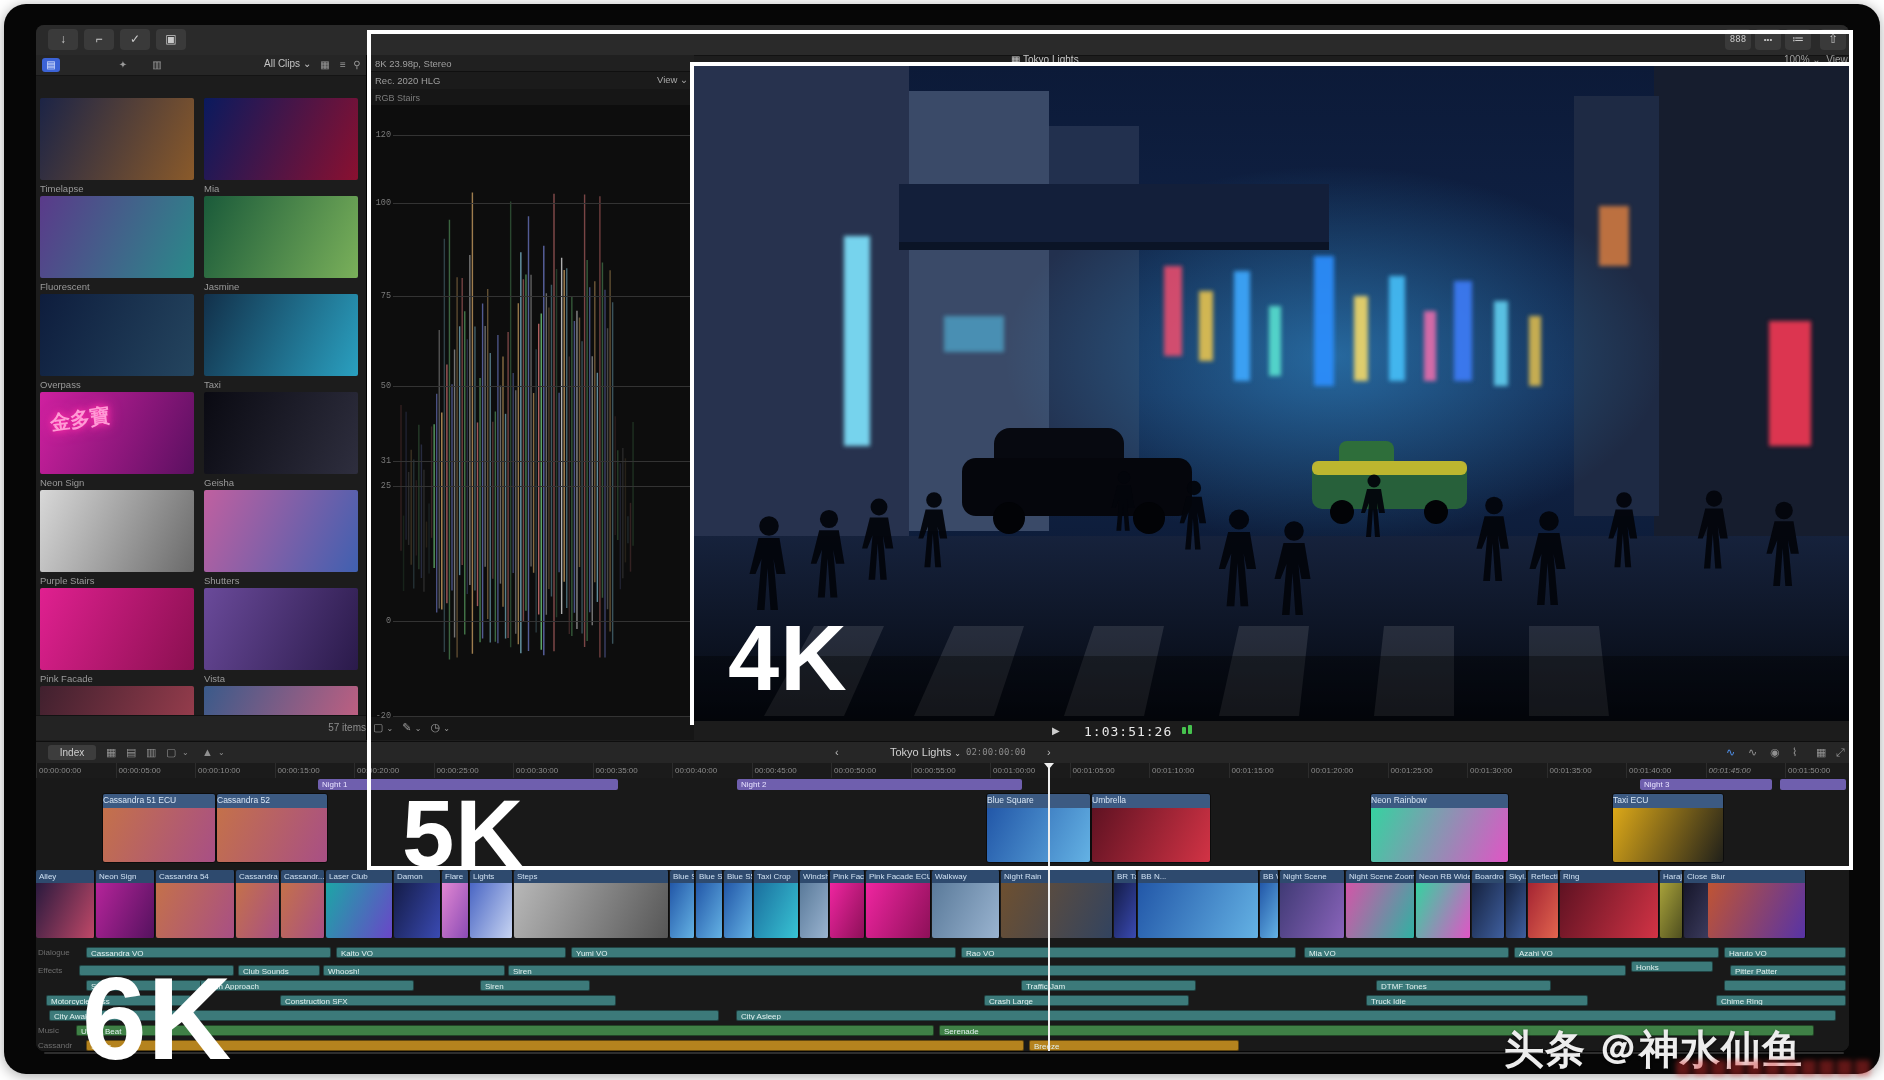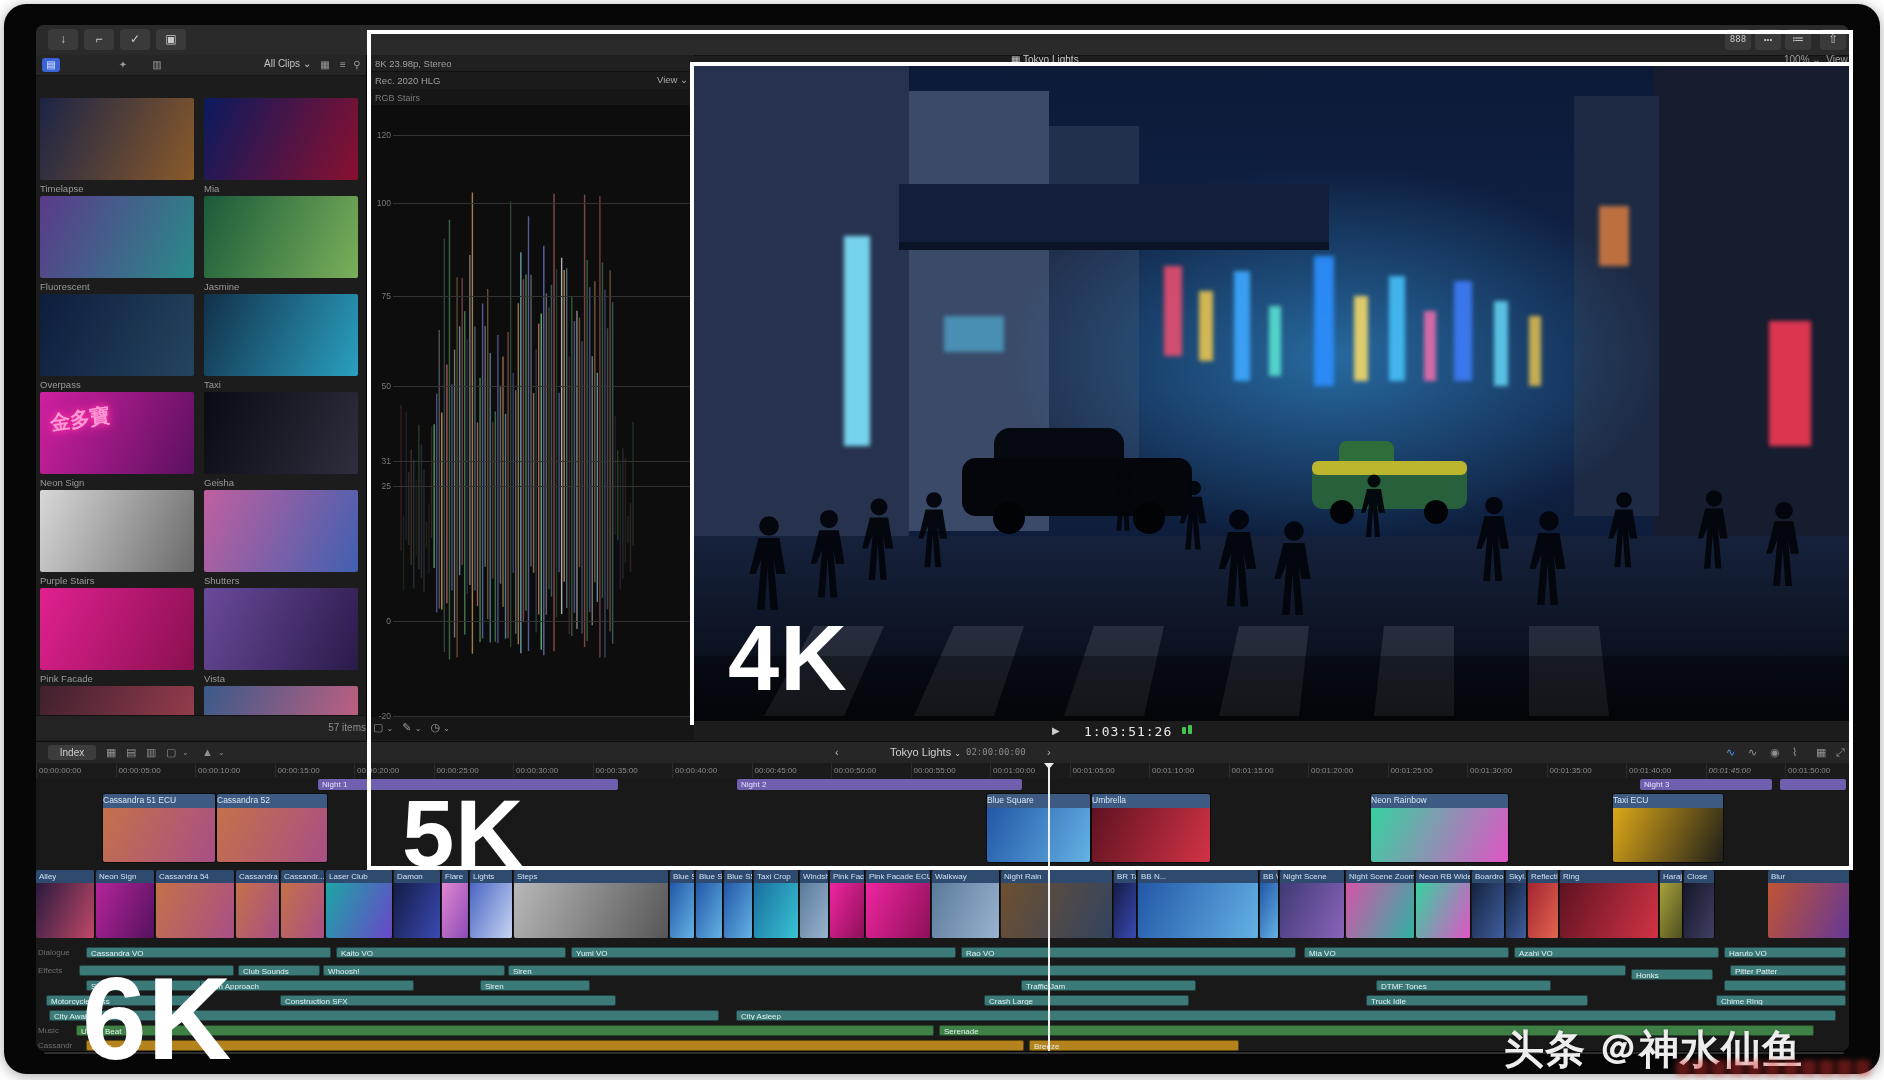--- a/index.html
+++ b/index.html
@@ -32,21 +32,21 @@
     text-align:right;line-height:24px;color:#8c8c8c;font-size:10px;border-top:1px solid #121212;}
   
   .scope{position:absolute;left:331px;top:30px;width:327px;height:685px;background:#161616;}
   .scope-info{position:absolute;left:0;top:0;width:100%;height:17px;background:#202020;color:#9f9f9f;
     font-size:9.5px;line-height:17px;padding-left:8px;box-sizing:border-box;border-bottom:1px solid #101010;}
   .scope-row2{position:absolute;left:0;top:17px;width:100%;height:17px;background:#1b1b1b;color:#9f9f9f;
     font-size:9.5px;line-height:17px;padding-left:8px;box-sizing:border-box;}
   .scope-mode{position:absolute;left:8px;top:38px;font-size:9px;color:#7c7c7c;}
   .scope-plot{position:absolute;left:0px;top:50px;width:327px;height:612px;background:#0d0d0d;}
   .sgrid{position:absolute;left:26px;width:300px;height:1px;background:#333;}
-  .sval{position:absolute;left:4px;width:20px;text-align:right;font-size:8.5px;color:#7a7a7a;}
+  .sval{position:absolute;left:4px;width:20px;text-align:right;font-size:8.5px;color:#7a7a7a;font-family:Liberation Mono, monospace;}
   .scope-foot{position:absolute;left:6px;top:666px;color:#9a9a9a;font-size:11px;}
   
   .viewer-hdr-title{position:absolute;top:29px;font-size:10px;color:#c8c8c8;}
   .viewer-hdr-right{position:absolute;top:29px;font-size:10px;color:#9f9f9f;}
   .k4frame{position:absolute;left:654px;top:37px;width:1157px;height:655px;border:4px solid #fff;background:#000;}
   .transport{position:absolute;left:658px;top:696px;width:1157px;height:20px;background:#1c1c1c;}
   .timecode{font-family:"DejaVu Sans Mono",monospace;color:#e8e8e8;font-size:13px;letter-spacing:1px;}
   .meterdot{display:inline-block;width:4px;height:7px;margin-left:2px;background:#46c24e;border-radius:1px;}
   
   .tl-tabbar{position:absolute;left:0;top:716px;width:100%;height:22px;background:#262626;border-top:1px solid #0e0e0e;border-bottom:1px solid #101010;}
@@ -606,40 +606,40 @@
           <div class="th" style="background: linear-gradient(115deg, rgb(95, 18, 34) 0%, rgb(210, 51, 69) 100%);"></div>
         </div>
         <div class="sclip" style="left: 1624px; width: 22px;">
           <div class="hd">Haraj...</div>
           <div class="th" style="background: linear-gradient(115deg, rgb(168, 162, 58) 0%, rgb(79, 79, 31) 100%);"></div>
         </div>
         <div class="sclip" style="left: 1648px; width: 30px;">
           <div class="hd">Close</div>
           <div class="th" style="background: linear-gradient(115deg, rgb(22, 22, 42) 0%, rgb(63, 63, 99) 100%);"></div>
         </div>
-        <div class="sclip" style="left: 1732px; width: 97px;">
+        <div class="sclip" style="left: 1672px; width: 97px;">
           <div class="hd">Blur</div>
           <div class="th" style="background: linear-gradient(115deg, rgb(192, 84, 51) 0%, rgb(87, 51, 166) 100%);"></div>
         </div>
         <div class="arole" style="top: 170px;">Dialogue</div>
         <div class="arole" style="top: 188px;">Effects</div>
         <div class="arole" style="top: 248px;">Music</div>
         <div class="arole" style="top: 263px;">Cassandr</div>
         <div class="abar" style="left: 50px; top: 169px; width: 245px; background: rgb(60, 122, 122); border: 1px solid rgba(0, 0, 0, 0.45);">Cassandra VO</div>
         <div class="abar" style="left: 300px; top: 169px; width: 230px; background: rgb(60, 122, 122); border: 1px solid rgba(0, 0, 0, 0.45);">Kaito VO</div>
         <div class="abar" style="left: 535px; top: 169px; width: 385px; background: rgb(60, 122, 122); border: 1px solid rgba(0, 0, 0, 0.45);">Yumi VO</div>
         <div class="abar" style="left: 925px; top: 169px; width: 335px; background: rgb(60, 122, 122); border: 1px solid rgba(0, 0, 0, 0.45);">Rao VO</div>
         <div class="abar" style="left: 1268px; top: 169px; width: 205px; background: rgb(60, 122, 122); border: 1px solid rgba(0, 0, 0, 0.45);">Mia VO</div>
         <div class="abar" style="left: 1478px; top: 169px; width: 205px; background: rgb(60, 122, 122); border: 1px solid rgba(0, 0, 0, 0.45);">Azahi VO</div>
         <div class="abar" style="left: 1688px; top: 169px; width: 122px; background: rgb(60, 122, 122); border: 1px solid rgba(0, 0, 0, 0.45);">Haruto VO</div>
         <div class="abar" style="left: 43px; top: 187px; width: 155px; background: rgb(60, 122, 122); border: 1px solid rgba(0, 0, 0, 0.45);"></div>
         <div class="abar" style="left: 202px; top: 187px; width: 82px; background: rgb(60, 122, 122); border: 1px solid rgba(0, 0, 0, 0.45);">Club Sounds</div>
         <div class="abar" style="left: 287px; top: 187px; width: 182px; background: rgb(60, 122, 122); border: 1px solid rgba(0, 0, 0, 0.45);">Whoosh!</div>
         <div class="abar" style="left: 472px; top: 187px; width: 1118px; background: rgb(60, 122, 122); border: 1px solid rgba(0, 0, 0, 0.45);">Siren</div>
-        <div class="abar" style="left: 1595px; top: 191px; width: 82px; background: rgb(60, 122, 122); border: 1px solid rgba(0, 0, 0, 0.45);">Honks</div>
+        <div class="abar" style="left: 1595px; top: 183px; width: 82px; background: rgb(60, 122, 122); border: 1px solid rgba(0, 0, 0, 0.45);">Honks</div>
         <div class="abar" style="left: 1694px; top: 187px; width: 116px; background: rgb(60, 122, 122); border: 1px solid rgba(0, 0, 0, 0.45);">Pitter Patter</div>
         <div class="abar" style="left: 50px; top: 202px; width: 130px; background: rgb(60, 122, 122); border: 1px solid rgba(0, 0, 0, 0.45);">Sizzle</div>
         <div class="abar" style="left: 164px; top: 202px; width: 214px; background: rgb(60, 122, 122); border: 1px solid rgba(0, 0, 0, 0.45);">Train Approach</div>
         <div class="abar" style="left: 444px; top: 202px; width: 110px; background: rgb(60, 122, 122); border: 1px solid rgba(0, 0, 0, 0.45);">Siren</div>
         <div class="abar" style="left: 985px; top: 202px; width: 175px; background: rgb(60, 122, 122); border: 1px solid rgba(0, 0, 0, 0.45);">Traffic Jam</div>
         <div class="abar" style="left: 1340px; top: 202px; width: 175px; background: rgb(60, 122, 122); border: 1px solid rgba(0, 0, 0, 0.45);">DTMF Tones</div>
         <div class="abar" style="left: 1688px; top: 202px; width: 122px; background: rgb(60, 122, 122); border: 1px solid rgba(0, 0, 0, 0.45);"></div>
         <div class="abar" style="left: 10px; top: 217px; width: 145px; background: rgb(60, 122, 122); border: 1px solid rgba(0, 0, 0, 0.45);">Motorcycle Pass</div>
         <div class="abar" style="left: 244px; top: 217px; width: 336px; background: rgb(60, 122, 122); border: 1px solid rgba(0, 0, 0, 0.45);">Construction SFX</div>
         <div class="abar" style="left: 948px; top: 217px; width: 205px; background: rgb(60, 122, 122); border: 1px solid rgba(0, 0, 0, 0.45);">Crash Large</div>

